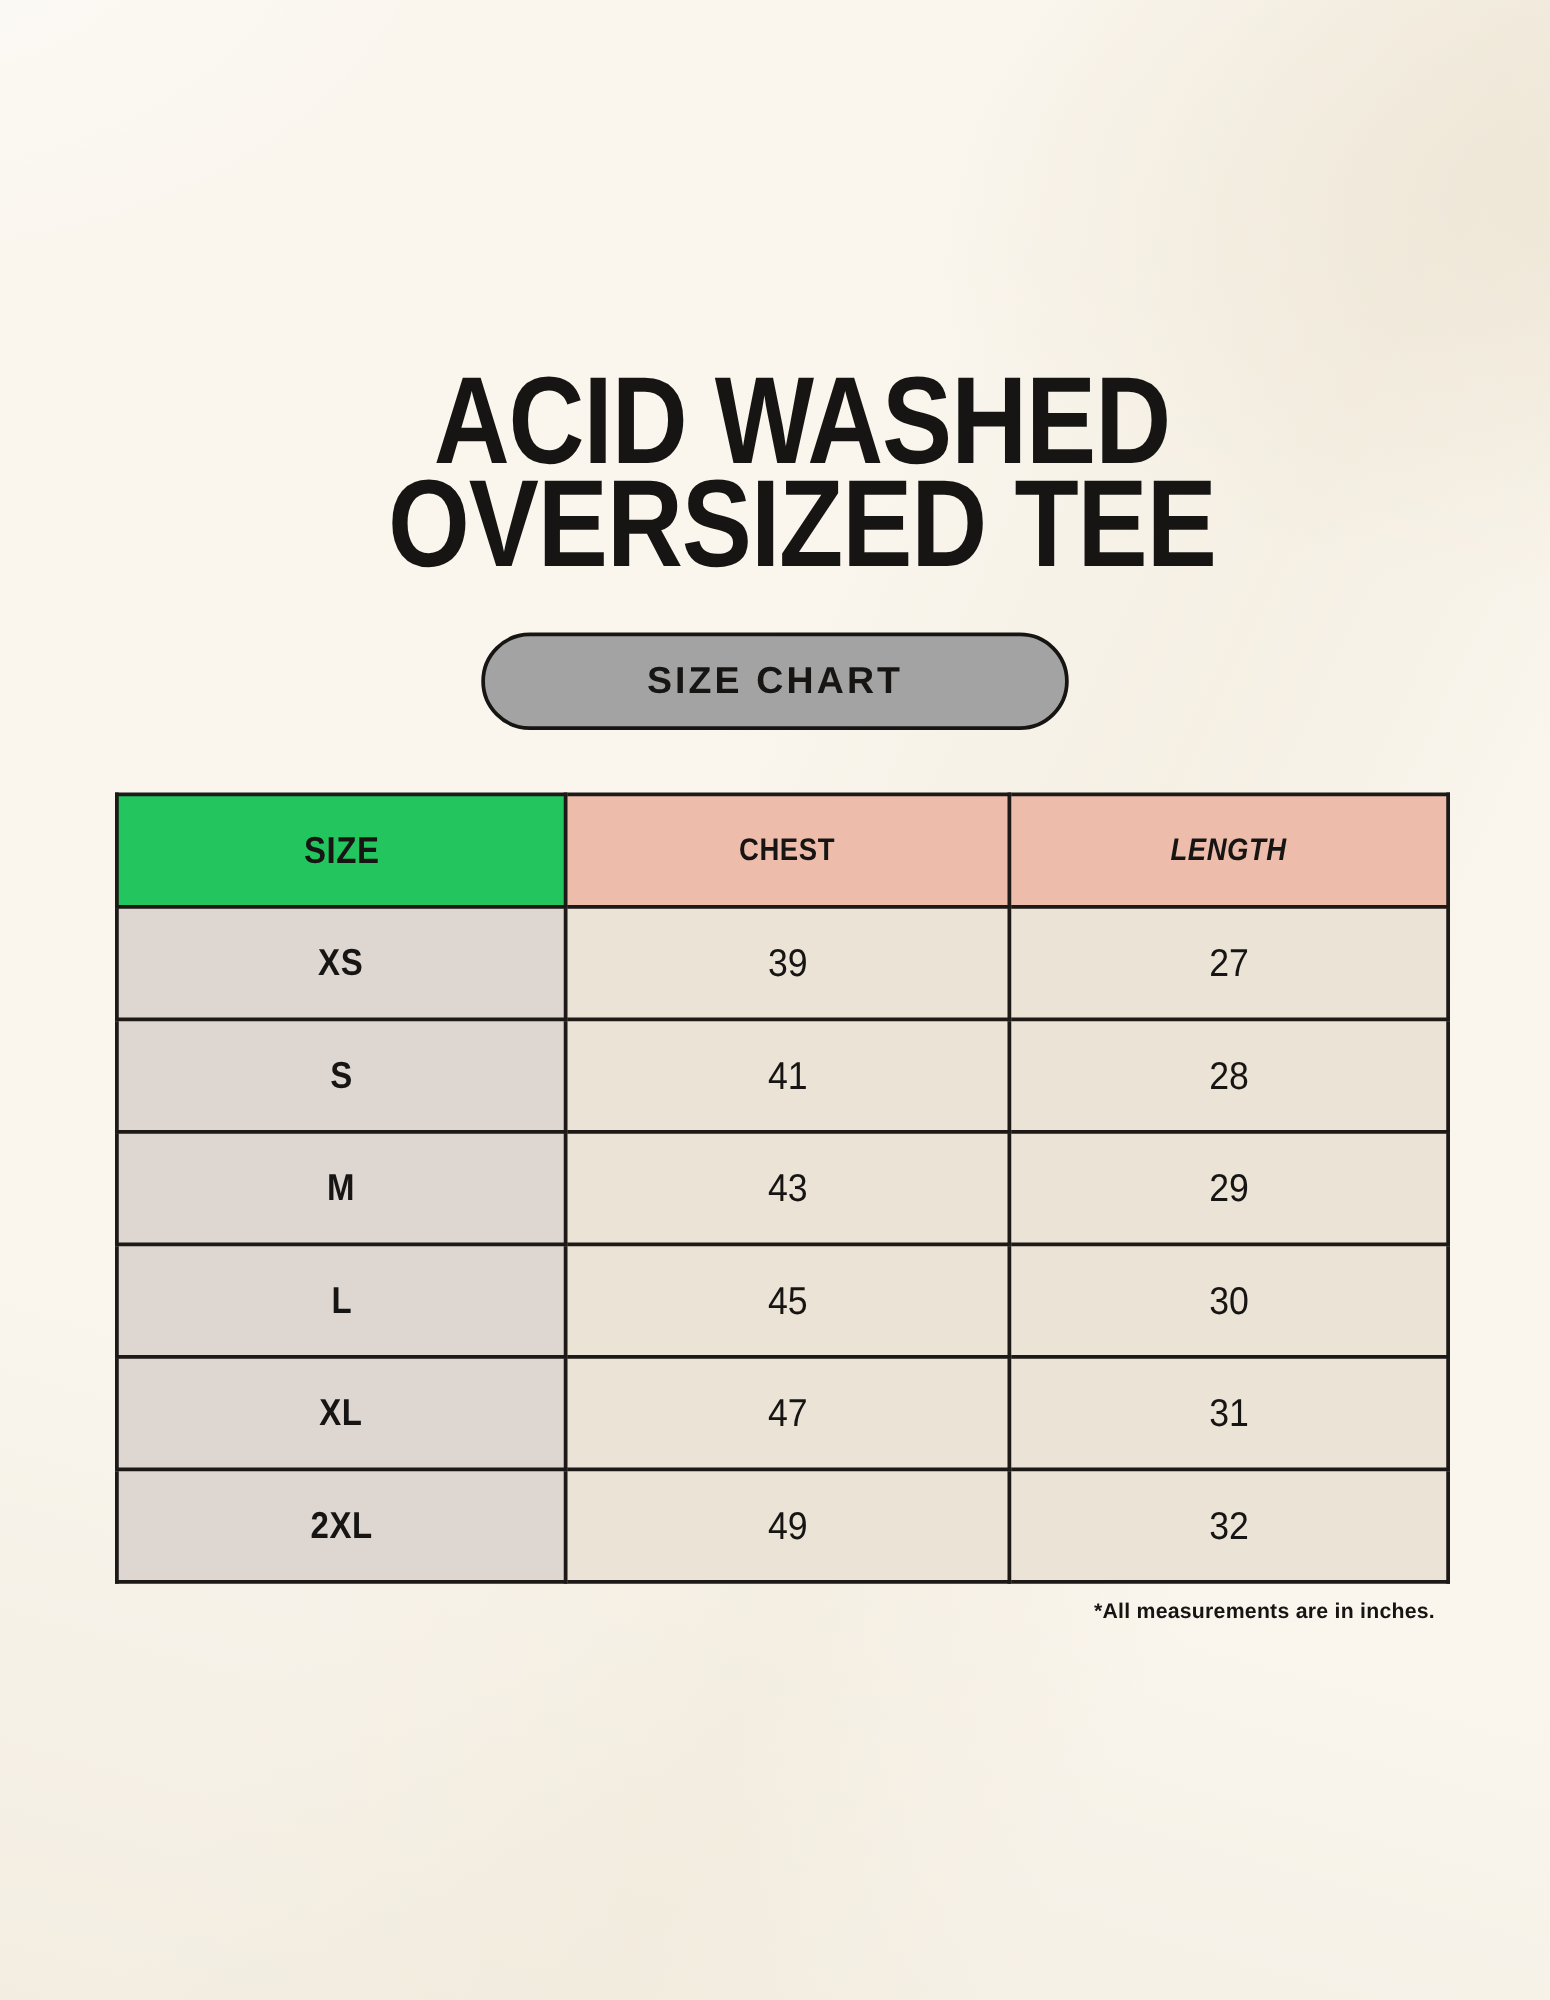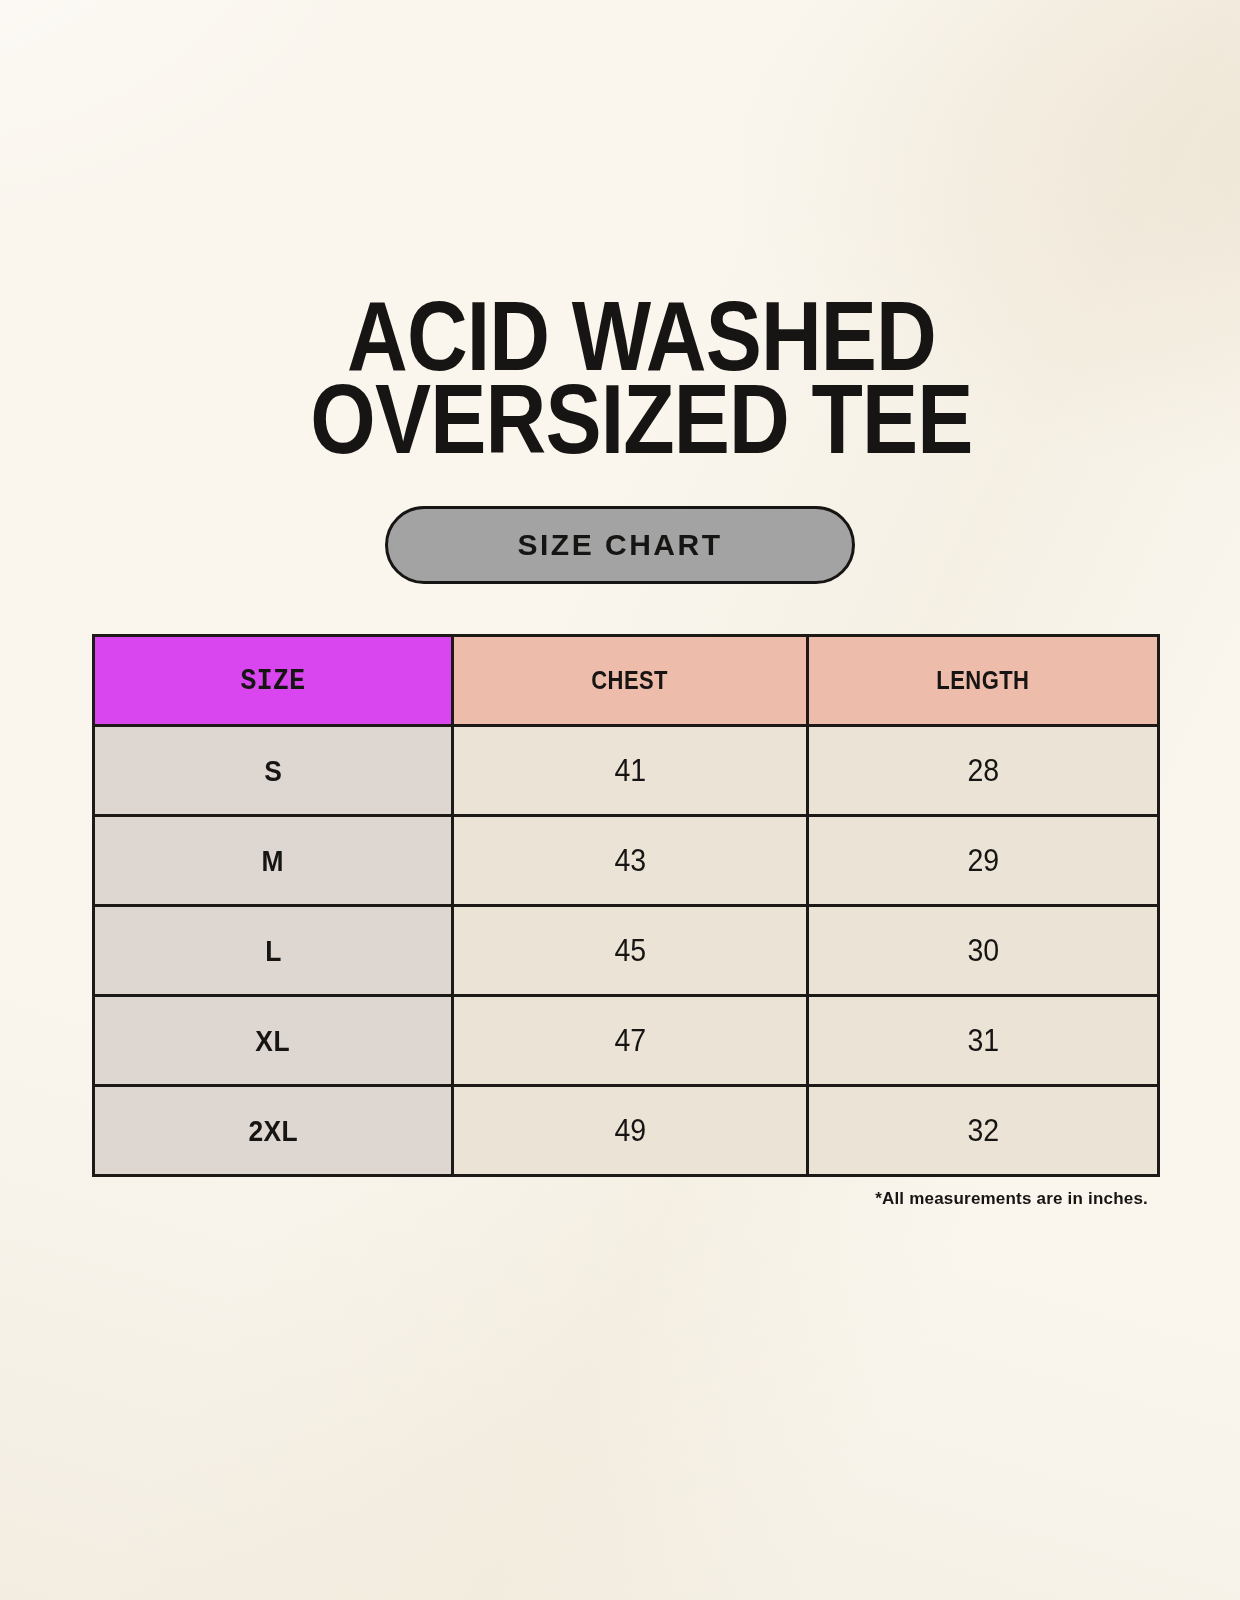--- a/index.html
+++ b/index.html
@@ -66,24 +66,24 @@
   }
   table.chart td {
     border: 3px solid #1c1916;
     height: 87px;
     padding: 0;
     text-align: center;
     vertical-align: middle;
   }
   .w-size { width: 356px; }
   .w-chest { width: 352px; }
-  .w-length { width: 348px; }
+  .w-length { width: 348px; font-style: italic; }
 
   td.size-col   { background: #ddd6d1; font-weight: 700; font-size: 30px; }
-  td.head-gray  { background: #d946ef; font-weight: 700; font-size: 30px; font-family: Liberation Mono, monospace; }
+  td.head-gray  { background: #22c55e; font-weight: 700; font-size: 30px; }
   td.head-pink  { background: #edbcab; font-weight: 700; font-size: 25px; }
   td.val        { background: #eae3d6; font-weight: 400; font-size: 31px; }
 
   .cond  { display: inline-block; transform: scaleX(0.88); letter-spacing: 0.5px; white-space: nowrap; }
   .condv { display: inline-block; transform: scaleX(0.92); white-space: nowrap; }
 
   .note {
     width: 1056px;
     margin: 12px 0 0 92px;
     text-align: right;
@@ -111,20 +111,25 @@
   </div>
 
   <table class="chart">
     <tbody>
       <tr>
         <td class="head-gray w-size"><span class="cond">SIZE</span></td>
         <td class="head-pink w-chest"><span class="cond">CHEST</span></td>
         <td class="head-pink w-length"><span class="cond">LENGTH</span></td>
       </tr>
       <tr>
+        <td class="size-col"><span class="cond">XS</span></td>
+        <td class="val"><span class="condv">39</span></td>
+        <td class="val"><span class="condv">27</span></td>
+      </tr>
+      <tr>
         <td class="size-col"><span class="cond">S</span></td>
         <td class="val"><span class="condv">41</span></td>
         <td class="val"><span class="condv">28</span></td>
       </tr>
       <tr>
         <td class="size-col"><span class="cond">M</span></td>
         <td class="val"><span class="condv">43</span></td>
         <td class="val"><span class="condv">29</span></td>
       </tr>
       <tr>

